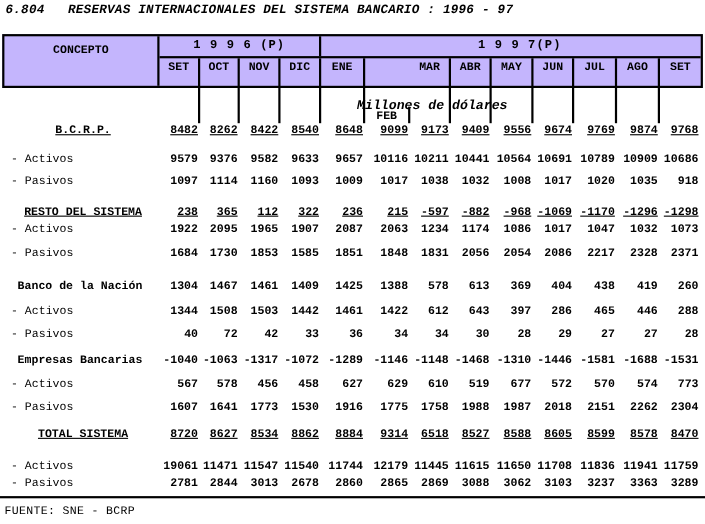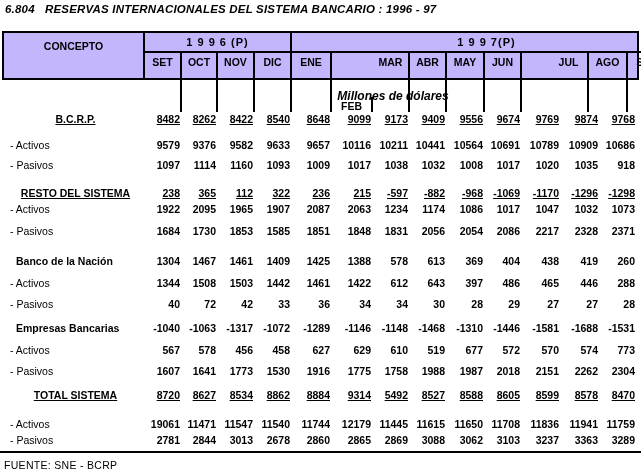--- a/index.html
+++ b/index.html
@@ -1,18 +1,18 @@
 <!DOCTYPE html>
 <html><head>
 <meta charset="utf-8">
 <style>
   html,body{margin:0;padding:0;background:#ffffff;}
   .page{
     position:relative;width:641px;height:476px;background:#ffffff;
-    font-family:Liberation Sans, sans-serif;color:#000;overflow:hidden;
+    font-family:Liberation Mono, monospace;color:#000;overflow:hidden;
   }
   .title{
     position:absolute;left:5px;top:3px;font-size:11.5px;font-weight:bold;
     font-style:italic;white-space:pre;letter-spacing:0.2px;
   }
   
   .thead{
     position:absolute;left:2px;top:31px;width:637px;height:49px;
     background:#c4b5fd;border:2px solid #000;box-sizing:border-box;display:flex;
   }
@@ -73,21 +73,21 @@
           <div class="month-cell" style="width: 37px; flex: 0 0 37px;">SET</div>
           <div class="month-cell" style="width: 36px; flex: 0 0 36px;">OCT</div>
           <div class="month-cell" style="width: 37px; flex: 0 0 37px;">NOV</div>
           <div class="month-cell" style="width: 37px; flex: 0 0 37px;">DIC</div>
           <div class="month-cell" style="width: 40px; flex: 0 0 40px;">ENE</div>
           <div class="month-cell" style="width: 41px; flex: 0 0 41px; margin-top: 44px;">FEB</div>
           <div class="month-cell" style="width: 37px; flex: 0 0 37px;">MAR</div>
           <div class="month-cell" style="width: 37px; flex: 0 0 37px;">ABR</div>
           <div class="month-cell" style="width: 38px; flex: 0 0 38px;">MAY</div>
           <div class="month-cell" style="width: 37px; flex: 0 0 37px;">JUN</div>
-          <div class="month-cell" style="width: 39px; flex: 0 0 39px; margin-left: 28px;">JUL</div>
+          <div class="month-cell" style="width: 39px; flex: 0 0 39px;">JUL</div>
           <div class="month-cell" style="width: 39px; flex: 0 0 39px;">AGO</div>
           <div class="month-cell last" style="width: 37px; flex: 0 0 37px;">SET</div>
         </div>
     </div>
   </div>
 
   <div class="subtitle">Millones de dólares</div>
 
   <div id="rows">
       <div class="row u" style="top: 112px;">
@@ -206,21 +206,21 @@
         <div class="label-cell sub-label">- Activos</div>
         <div class="num">1344</div>
         <div class="num">1508</div>
         <div class="num">1503</div>
         <div class="num">1442</div>
         <div class="num">1461</div>
         <div class="num">1422</div>
         <div class="num">612</div>
         <div class="num">643</div>
         <div class="num">397</div>
-        <div class="num">486</div>
+        <div class="num">286</div>
         <div class="num">465</div>
         <div class="num">446</div>
         <div class="num">288</div>
       </div>
       <div class="row" style="top: 297px;">
         <div class="label-cell sub-label">- Pasivos</div>
         <div class="num">40</div>
         <div class="num">72</div>
         <div class="num">42</div>
         <div class="num">33</div>
@@ -283,21 +283,21 @@
         <div class="num">2304</div>
       </div>
       <div class="row u" style="top: 388px;">
         <div class="label-cell group-label center u">TOTAL SISTEMA</div>
         <div class="num">8720</div>
         <div class="num">8627</div>
         <div class="num">8534</div>
         <div class="num">8862</div>
         <div class="num">8884</div>
         <div class="num">9314</div>
-        <div class="num">5492</div>
+        <div class="num">6518</div>
         <div class="num">8527</div>
         <div class="num">8588</div>
         <div class="num">8605</div>
         <div class="num">8599</div>
         <div class="num">8578</div>
         <div class="num">8470</div>
       </div>
       <div class="row" style="top: 417px;">
         <div class="label-cell sub-label">- Activos</div>
         <div class="num">19061</div>

